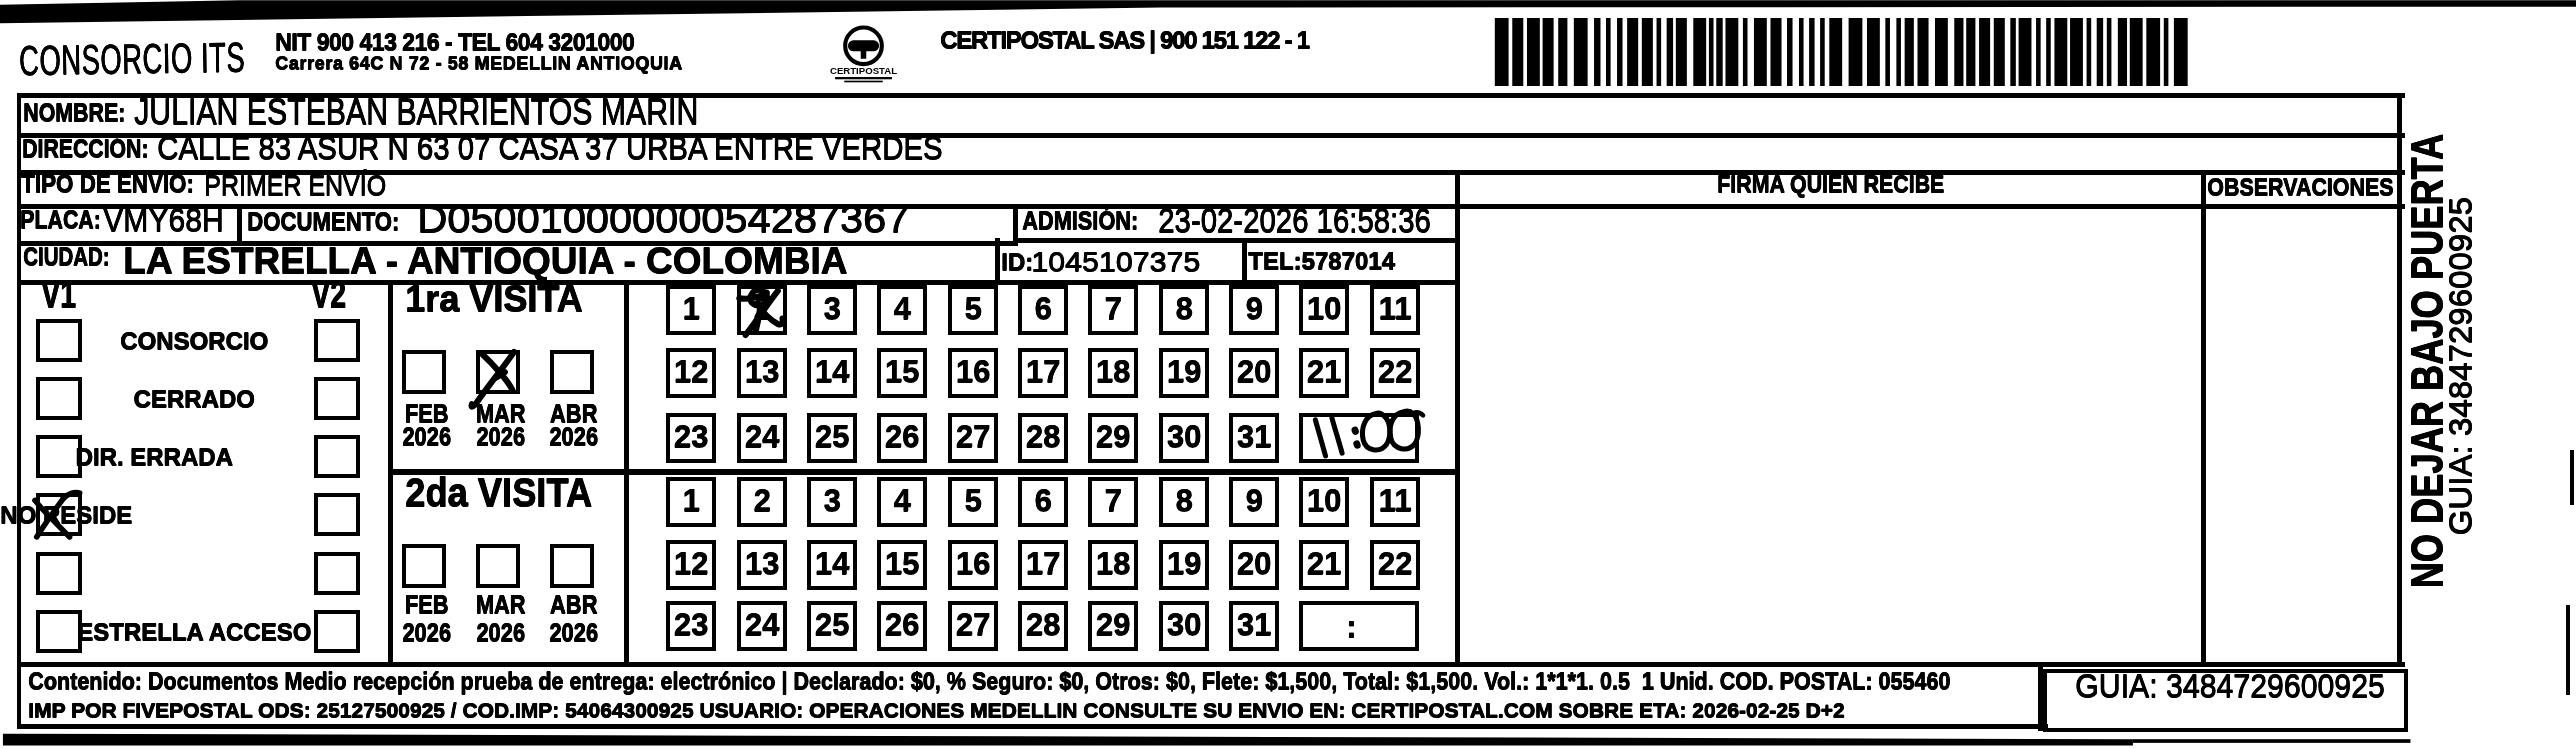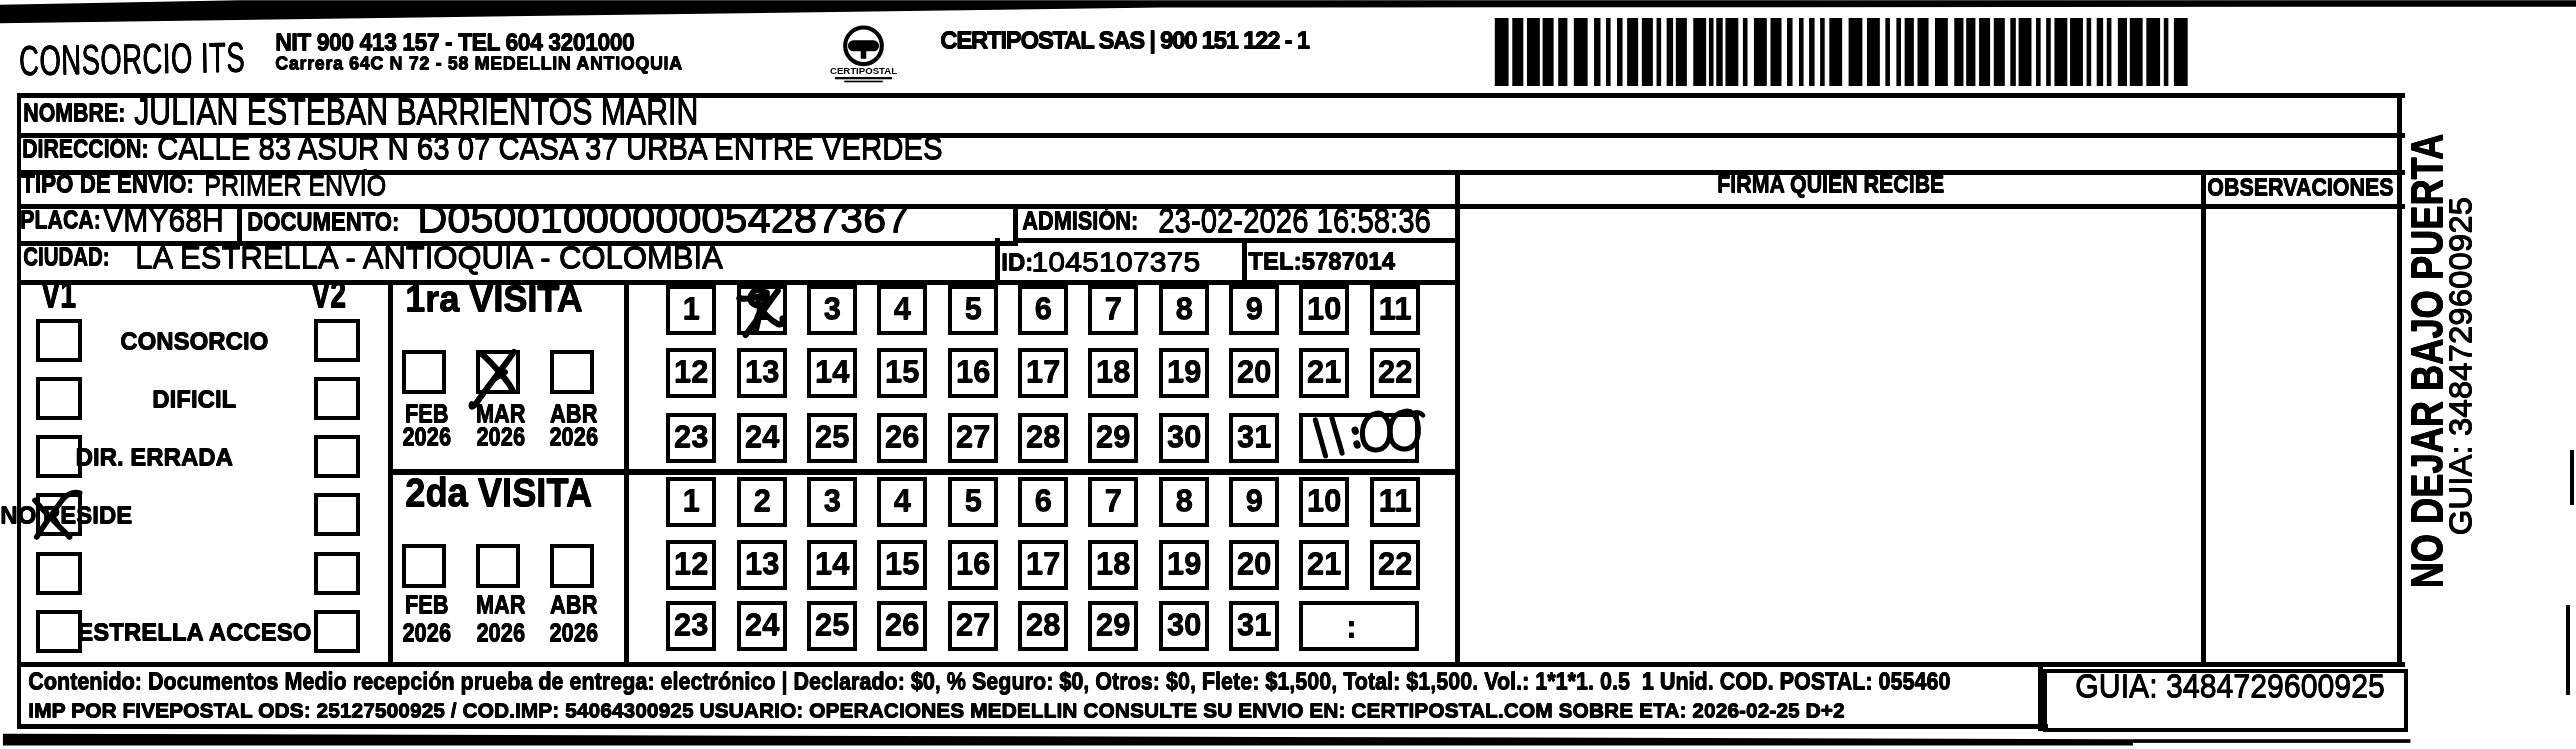--- a/index.html
+++ b/index.html
@@ -12,21 +12,21 @@
 .tbox{position:absolute;width:120px;height:50px;border:4.6px solid #000;box-sizing:border-box}
 </style></head><body>
 <div id="page">
 
 <svg style="position:absolute;left:0;top:0" width="2576" height="28" viewBox="0 0 2797 30">
       <polygon points="0,5 260,0 2797,0 2797,7 1260,8 0,25" fill="#000"></polygon>
     </svg>
 
 <div class="t" style="left:19.3px;top:37px;font-size:42px;font-weight:normal;transform:rotate(-0.9deg) scaleX(0.65);transform-origin:left center;letter-spacing:0.9px;">CONSORCIO ITS</div>
 
-<div class="t" style="left:275px;top:28.6px;font-size:23px;font-weight:bold;letter-spacing:-0.5px;">NIT 900 413 157 - TEL 604 3201000</div>
+<div class="t" style="left:275px;top:28.6px;font-size:23px;font-weight:bold;letter-spacing:-0.5px;">NIT 900 413 216 - TEL 604 3201000</div>
 
 <div class="t" style="left:275px;top:53px;font-size:18px;font-weight:bold;letter-spacing:0.6px;">Carrera 64C N 72 - 58 MEDELLIN ANTIOQUIA</div>
 
 <svg style="position:absolute;left:822px;top:22px" width="83" height="66" viewBox="0 0 90 72">
 <circle cx="45" cy="26" r="20" fill="none" stroke="#000" stroke-width="4.5"></circle>
 <path d="M34 20 h22 a6 6 0 0 1 0 12 h-8 v8 h-6 v-8 h-8 a6 6 0 0 1 0-12 z" fill="#000"></path>
 <text x="45" y="57" font-family="Liberation Sans" font-size="10.5" font-weight="bold" text-anchor="middle">CERTIPOSTAL</text>
 <rect x="14" y="60" width="62" height="2.5" fill="#000"></rect>
 <rect x="24" y="64" width="42" height="1.8" fill="#000"></rect>
 </svg>
@@ -149,21 +149,21 @@
 <div class="t" style="left:247px;top:207px;font-size:26px;font-weight:bold;transform:scaleX(0.852);transform-origin:left top;">DOCUMENTO:</div>
 
 <div class="t" style="left:417px;top:198px;font-size:38px;font-weight:normal;transform:scaleX(1.093);transform-origin:left top;">D05001000000054287367</div>
 
 <div class="t" style="left:1022px;top:206px;font-size:26px;font-weight:bold;transform:scaleX(0.837);transform-origin:left top;">ADMISIÓN:</div>
 
 <div class="t" style="left:1158px;top:200px;font-size:35px;font-weight:normal;transform:scaleX(0.839);transform-origin:left top;">23-02-2026 16:58:36</div>
 
 <div class="t" style="left:23px;top:242px;font-size:26px;font-weight:bold;transform:scaleX(0.787);transform-origin:left top;">CIUDAD:</div>
 
-<div class="t" style="left:135px;top:240px;font-size:31px;font-weight:normal;transform:scaleX(1.0);transform-origin:left top;">LA ESTRELLA - ANTIOQUIA - COLOMBIA</div>
+<div class="t" style="left:123px;top:240px;font-size:37px;font-weight:bold;transform:scaleX(1.0);transform-origin:left top;">LA ESTRELLA - ANTIOQUIA - COLOMBIA</div>
 
 <div class="t" style="left:1001px;top:248px;font-size:24px;font-weight:bold;">ID:</div>
 
 <div class="t" style="left:1031px;top:246px;font-size:28px;font-weight:normal;transform:scaleX(1.085);transform-origin:left top;">1045107375</div>
 
 <div class="t" style="left:1248px;top:247px;font-size:24px;font-weight:bold;">TEL:5787014</div>
 
 <div class="t" style="left:1717px;top:170px;font-size:24px;font-weight:bold;transform:scaleX(0.89);transform-origin:left top;">FIRMA QUIEN RECIBE</div>
 
 <div class="t" style="left:2207px;top:173px;font-size:24px;font-weight:bold;transform:scaleX(0.894);transform-origin:left top;">OBSERVACIONES</div>
@@ -173,21 +173,21 @@
 <div class="t" style="left:311px;top:272px;font-size:39px;font-weight:bold;transform:scaleX(0.73);transform-origin:left top;">V2</div>
 
 <div class="cb" style="left:36px;top:319px"></div>
 
 <div class="t" style="left:0px;top:327px;font-size:24px;font-weight:bold;width:388px;text-align:center;left:0px;">CONSORCIO</div>
 
 <div class="cb" style="left:314px;top:319px"></div>
 
 <div class="cb" style="left:36px;top:377px"></div>
 
-<div class="t" style="left:0px;top:385px;font-size:24px;font-weight:bold;width:388px;text-align:center;left:0px;">DIFICIL</div>
+<div class="t" style="left:0px;top:385px;font-size:24px;font-weight:bold;width:388px;text-align:center;left:0px;">CERRADO</div>
 
 <div class="cb" style="left:314px;top:377px"></div>
 
 <div class="cb" style="left:36px;top:435px"></div>
 
 <div class="t" style="left:0px;top:443px;font-size:24px;font-weight:bold;width:308px;text-align:center;left:0px;">DIR. ERRADA</div>
 
 <div class="cb" style="left:314px;top:435px"></div>
 
 <div class="cb" style="left:36px;top:493px"></div>

